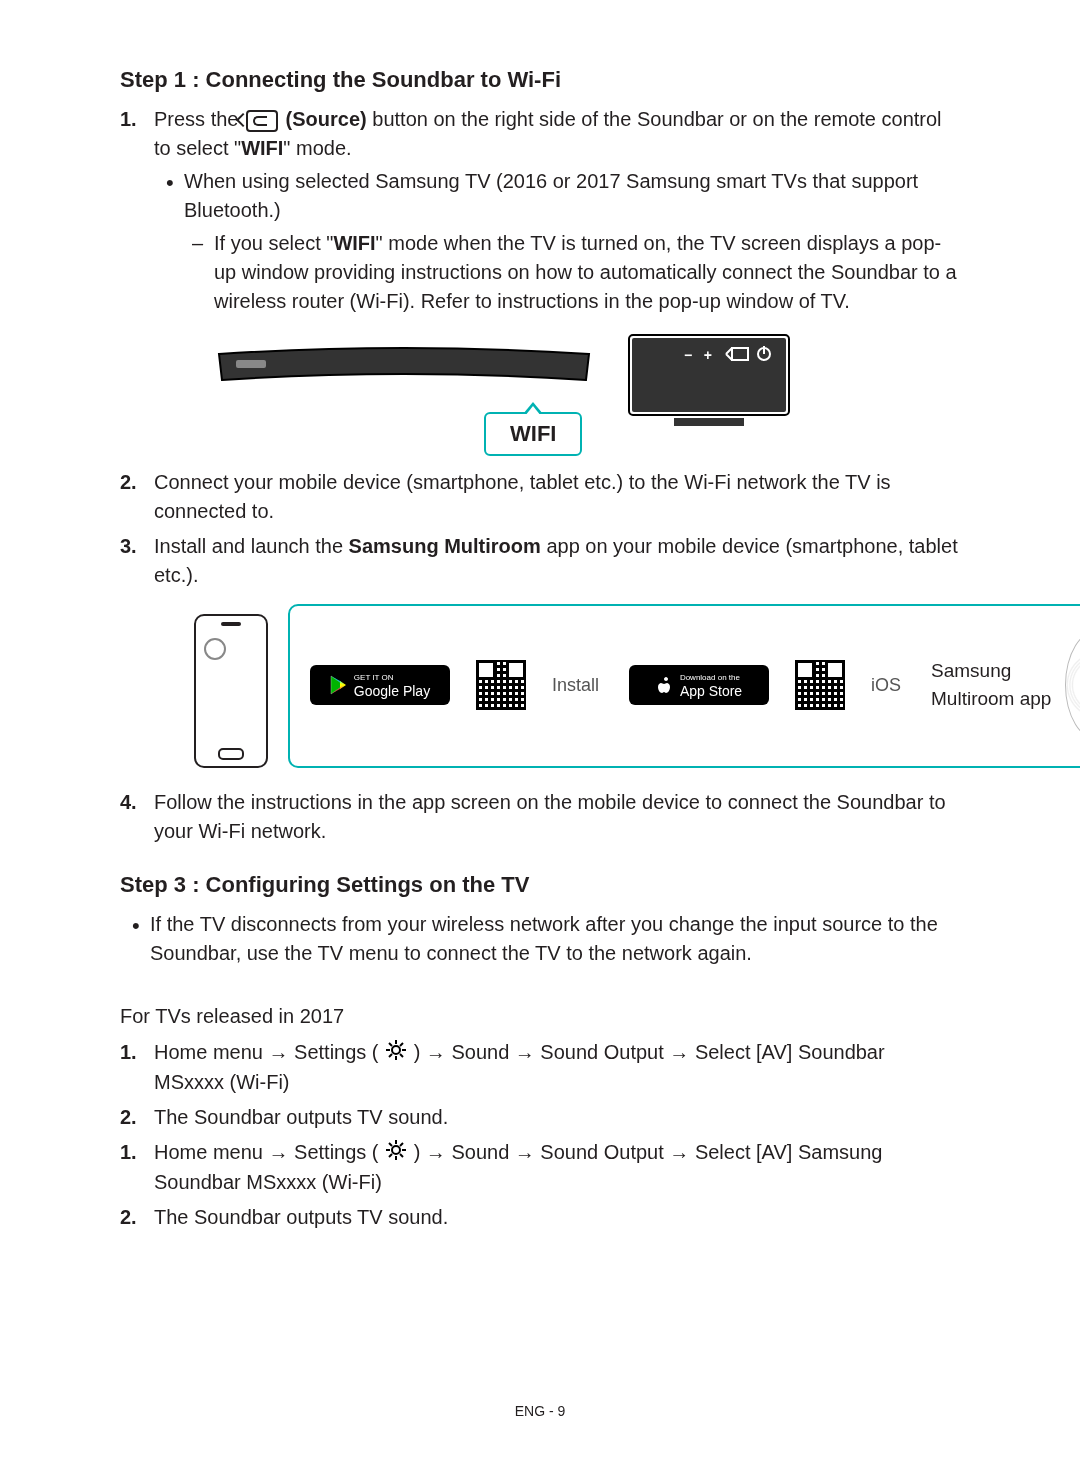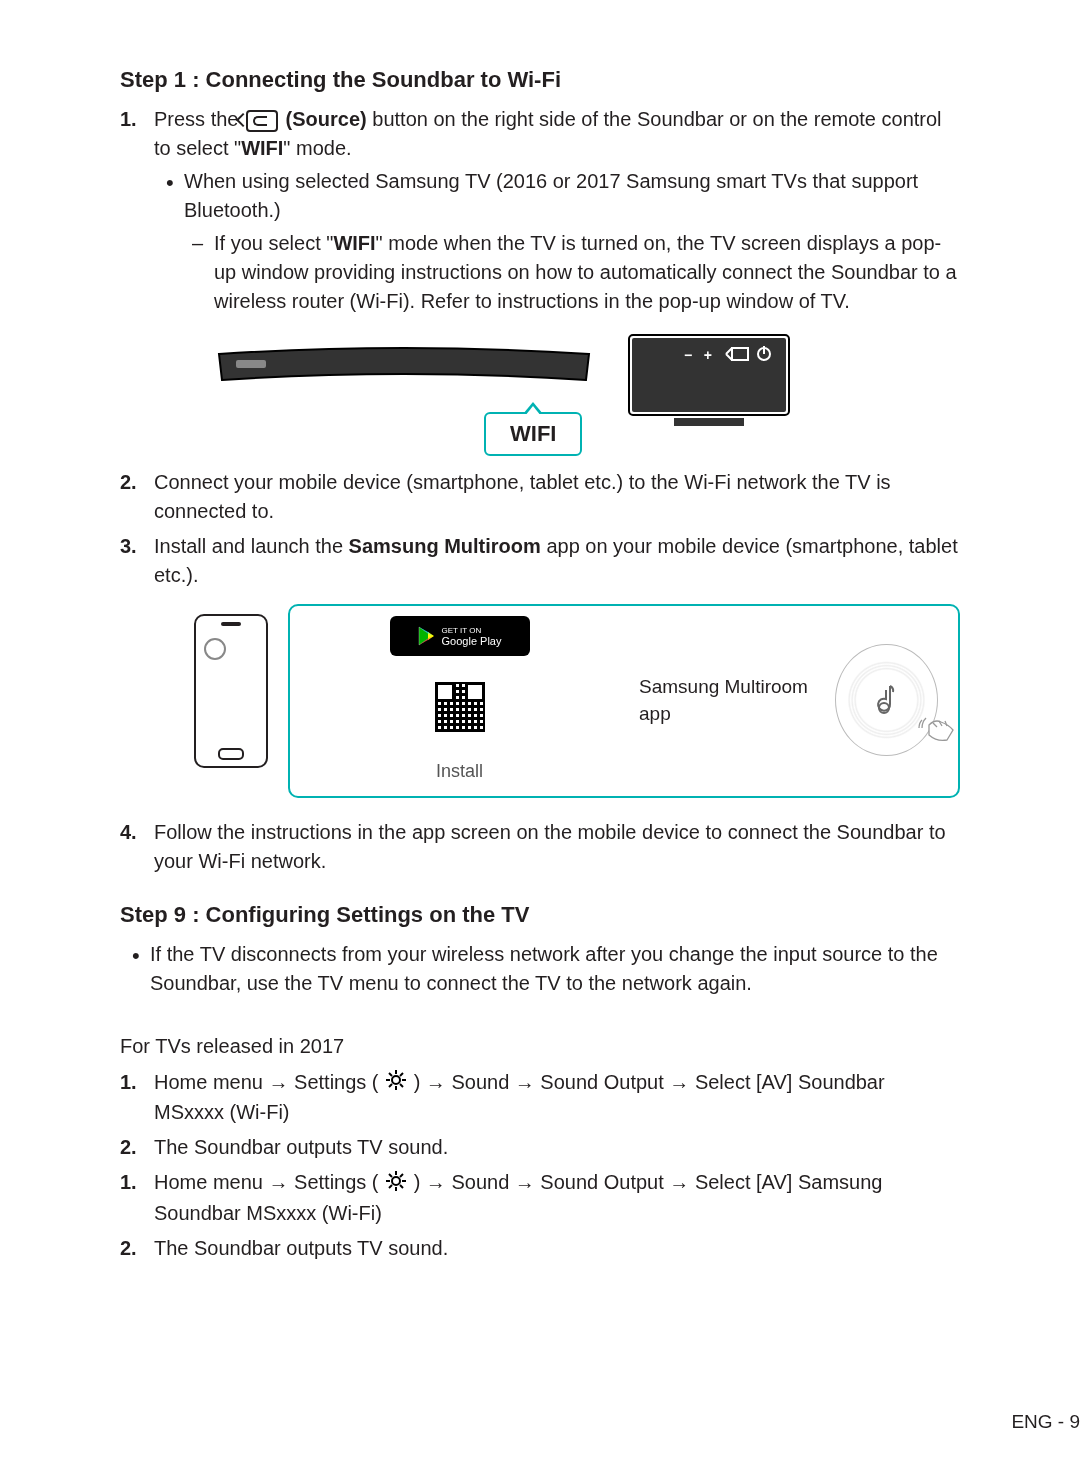--- a/index.html
+++ b/index.html
@@ -195,35 +195,35 @@
     border:2.5px solid #00b2b2;
     border-radius:10px;
     margin-left:20px;
     padding:10px 20px 12px 20px;
     display:flex;
     gap:30px;
     align-items:stretch;
   }
   .store-col{
     flex:1;
-    display:flex; flex-direction:column;
+    display:flex; flex-direction:row;
     align-items:center;
     gap:26px;
   }
   .store-badge{
     width:140px; height:40px;
     background:#000; color:#fff;
     border-radius:6px;
     display:flex; align-items:center; justify-content:center;
     gap:6px;
     padding:0 10px;
     box-sizing:border-box;
     font-size:11px;
   }
-  .store-badge .store-main{font-size:11px; font-weight:500; display:block; line-height:1;}
+  .store-badge .store-main{font-size:14px; font-weight:500; display:block; line-height:1;}
   .store-badge .store-top{font-size:8px;}
   .qr{
     width:50px;height:50px;
     background:
       repeating-linear-gradient(0deg,#000 0 3px,#fff 3px 6px),
       repeating-linear-gradient(90deg,#000 0 3px,#fff 3px 6px);
     background-blend-mode:multiply;
     position:relative;
   }
   .qr::before,.qr::after{
@@ -250,22 +250,22 @@
     width:30px;height:36px;position:relative;
   }
   .note svg{width:100%;height:100%;}
   .hand{
     position:absolute; right:-20px; bottom:10px;
     width:40px;height:30px;
   }
 
   .page-footer{
     position:absolute;
-    bottom:46px; left:0; width:100%;
-    text-align:right; font-size:19px;
+    bottom:60px; left:0; width:100%;
+    text-align:center; font-size:14px;
   }
   .step2-bullets{ padding-left:34px; }
 </style>
 </head>
 <body>
 
 <div class="page">
 
   <div class="step-heading">Step 1 : Connecting the Soundbar to Wi-Fi</div>
 
@@ -341,20 +341,33 @@
               </svg>
               <div>
                 <div class="store-top">GET IT ON</div>
                 <span class="store-main">Google Play</span>
               </div>
             </div>
             <div class="qr"></div>
             <div class="platform-label">Install</div>
           </div>
 
+          <div class="store-col">
+            <div class="store-badge">
+              <svg width="18" height="20" viewBox="0 0 18 20">
+                <path d="M12 4c0 1-1 2-2 2-1 0-2-1-2-2 0-1 1-2 2-2 1 0 2 1 2 2z M14 12c0 3-2 6-4 6-1 0-1-1-2-1s-1 1-2 1c-2 0-4-3-4-6 0-3 2-4 3-4 1 0 2 1 3 1s2-1 3-1c1 0 3 1 3 4z" fill="#fff"></path>
+              </svg>
+              <div>
+                <div class="store-top">Download on the</div>
+                <span class="store-main">App Store</span>
+              </div>
+            </div>
+            <div class="qr"></div>
+            <div class="platform-label">iOS</div>
+          </div>
 
           <div class="multiroom-col">
             <div>Samsung Multiroom app</div>
             <div class="multiroom-circle">
               <div class="note">
                 <svg viewBox="0 0 30 36">
                   <path d="M18 4 v18 a6 6 0 1 1 -4 -5 V8" fill="none" stroke="#666" stroke-width="2"></path>
                   <circle cx="12" cy="26" r="5" fill="none" stroke="#666" stroke-width="2"></circle>
                   <path d="M18 4 q4 2 3 6" fill="none" stroke="#666" stroke-width="2"></path>
                 </svg>
@@ -371,21 +384,21 @@
         </div>
       </div>
     </li>
 
     <li>
       <span class="num">4.</span>
       <span>Follow the instructions in the app screen on the mobile device to connect the Soundbar to your Wi-Fi network.</span>
     </li>
   </ol>
 
-  <div class="step-heading" style="margin-top:26px">Step 9 : Configuring Settings on the TV</div>
+  <div class="step-heading" style="margin-top:26px">Step 3 : Configuring Settings on the TV</div>
   <ul class="bulleted step2-bullets">
     <li>
       <span>If the TV disconnects from your wireless network after you change the input source to the Soundbar, use the TV menu to connect the TV to the network again.</span>
     </li>
   </ul>
 
   <div class="sub-heading">For TVs released in 2017</div>
   <ol class="numbered">
     <li>
       <span class="num">1.</span>

